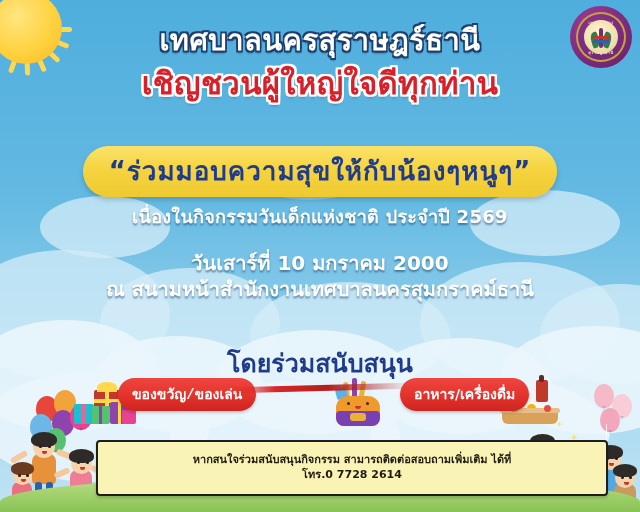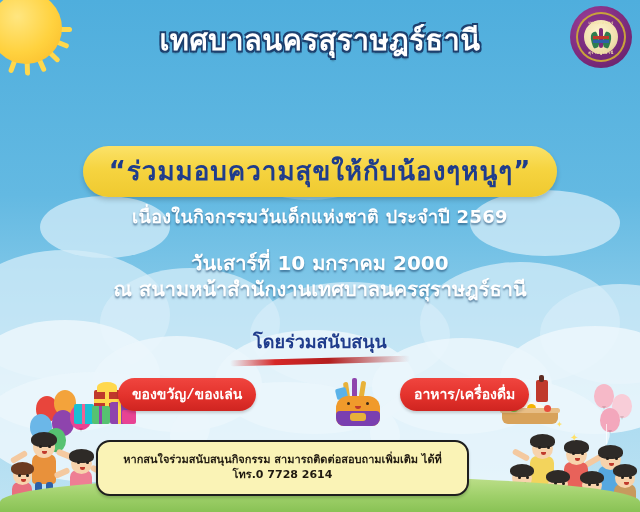--- a/index.html
+++ b/index.html
@@ -113,22 +113,23 @@
     color:#ffffff; font-weight:bold; line-height:1.32;
     text-shadow:0 1.6px 2px rgba(20,60,100,.55);
   }
   #dateblock .d1 { font-size:20px; }
   #dateblock .d2 { font-size:20px; }
 
   #byline {
     position:absolute; left:0; right:0; top:327px; text-align:center; z-index:30;
   }
   #byline .t {
-    font-size:18px; font-weight:bold; color:#1F3C8C;
+    font-size:25px; font-weight:bold; color:#1F3C8C;
     text-shadow:0 1px 1px rgba(255,255,255,.6);
+    margin-top:16px;
   }
   #byline .swoosh {
     margin:2px auto 0; width:180px; height:6px;
     background:linear-gradient(90deg,rgba(214,40,40,0) 0%,#D62828 25%,#B31E1E 55%,rgba(179,30,30,0) 100%);
     border-radius:4px; transform:rotate(-1.5deg);
   }
 
   
   #badges { position:absolute; left:0; right:0; top:378px; height:50px; z-index:28; }
   .badge {
@@ -148,22 +149,22 @@
   .gribbon { position:absolute; background:#FFD84D; }
 
   
   #icon-bag { position:absolute; left:330px; top:0px; width:56px; height:52px; }
 
   
   #icon-food { position:absolute; left:498px; top:2px; width:62px; height:48px; }
 
   
   #infobox {
-    position:absolute; left:96px; top:440px; width:373px; height:56px; z-index:30;
-    background:#FAF3B6; border:2px solid #1E1E1E; border-radius:14px;
+    position:absolute; left:96px; top:440px; width:512px; height:56px; z-index:30;
+    background:#FAF3B6; border:2px solid #1E1E1E; border-radius:4px;
     display:flex; flex-direction:column; align-items:center; justify-content:center;
     padding:3px 8px;
     box-shadow:0 2px 3px rgba(0,0,0,.18);
   }
   #infobox .line { font-size:11px; font-weight:bold; color:#201A10; line-height:1.34; text-align:center; white-space:nowrap; }
 
   
   .kid { position:absolute; }
   .kid .head { position:absolute; border-radius:50%; }
   .kid .hair { position:absolute; border-radius:50% 50% 40% 40%; background:#2E2A27; }
@@ -236,33 +237,34 @@
       <div class="leafL"></div>
       <div class="leafR"></div>
       <div class="stem"></div>
       <div class="band"></div>
       <div class="band2"></div>
     </div>
   </div>
 
   <div id="head-wrap">
     <div class="h1">เทศบาลนครสุราษฎร์ธานี</div>
+    <div class="h2">เชิญชวนผู้ใหญ่ใจดีทุกท่าน</div>
   </div>
 
   <div id="banner-row">
     <div id="banner">
       <div class="btxt">“ร่วมมอบความสุขให้กับน้องๆหนูๆ”</div>
     </div>
   </div>
 
   <div id="sub1">เนื่องในกิจกรรมวันเด็กแห่งชาติ ประจำปี 2569</div>
 
   <div id="dateblock">
     <div class="d1">วันเสาร์ที่ 10 มกราคม 2000</div>
-    <div class="d2">ณ สนามหน้าสำนักงานเทศบาลนครสุราษฎร์ธานี</div>
+    <div class="d2">ณ สนามหน้าสำนักงานเทศบาลนครสุมกราคม์ธานี</div>
   </div>
 
   <div id="byline">
     <div class="t">โดยร่วมสนับสนุน</div>
     <div class="swoosh"></div>
   </div>
 
   <div id="badges">
 
     <div id="icon-gift">

